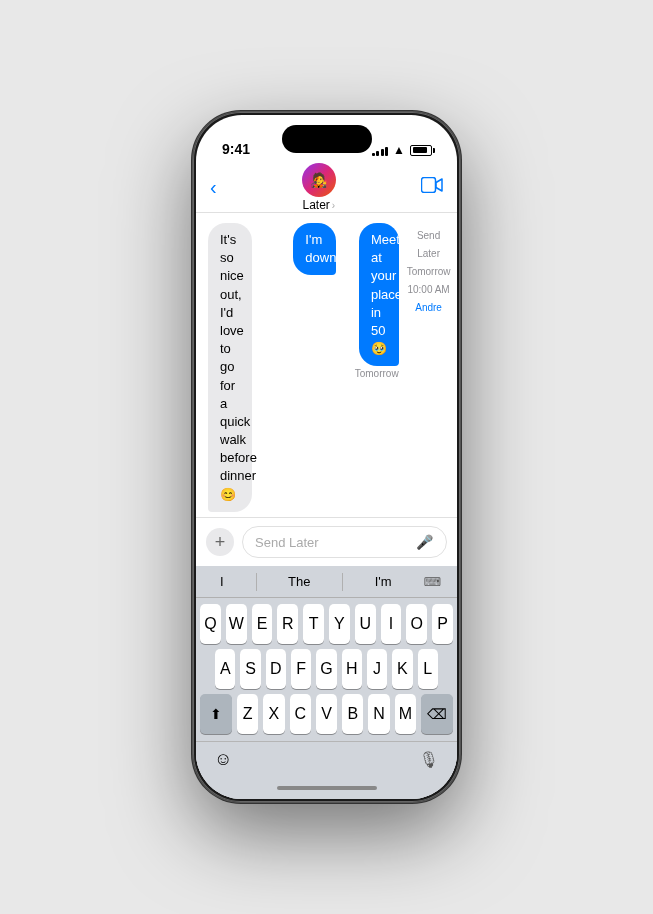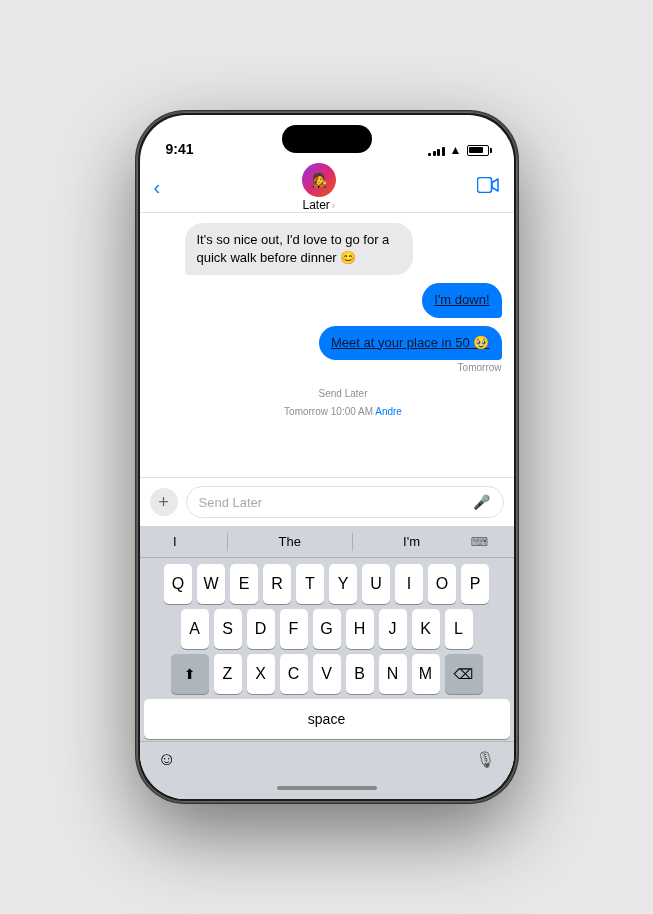--- a/index.html
+++ b/index.html
@@ -5,21 +5,21 @@
     * { box-sizing: border-box; margin: 0; padding: 0; }
     body {
       background: #e8e8e8;
       display: flex;
       justify-content: center;
       align-items: center;
       min-height: 100vh;
       font-family: -apple-system, BlinkMacSystemFont, 'SF Pro Text', sans-serif;
     }
     .phone-shell {
-      width: 380px;
+      width: 267px;
       height: 690px;
       background: #1a1a1a;
       border-radius: 48px;
       padding: 3px;
       position: relative;
       box-shadow:
         0 0 0 1px #555,
         0 0 0 2px #333,
         inset 0 0 0 1px #666,
         0 30px 80px rgba(0,0,0,0.5);
@@ -162,24 +162,23 @@
     .nav-video {
       color: #007AFF;
       font-size: 18px;
     }
     
     .messages-area {
       flex: 1;
       overflow-y: auto;
       padding: 10px 12px;
       display: flex;
-      flex-direction: column;
+      flex-direction: row;
       gap: 8px;
       background: #fff;
-      margin-left: 33px;
     }
     
     .bubble-row {
       display: flex;
       flex-direction: column;
     }
     .bubble-row.received {
       align-items: flex-start;
     }
     .bubble-row.sent {
@@ -192,23 +191,22 @@
       font-size: 13px;
       line-height: 1.4;
     }
     .bubble.received {
       background: #e9e9eb;
       color: #000;
       border-bottom-left-radius: 4px;
     }
     .bubble.sent {
       background: #007AFF;
-      color: #0f172a;
+      color: #ffffff;
       border-bottom-right-radius: 4px;
-      text-decoration: underline;
     }
     .bubble.sent-later {
       background: transparent;
       border: 1.5px dashed #007AFF;
       color: #007AFF;
       border-bottom-right-radius: 4px;
     }
     .delivered-text {
       font-size: 10px;
       color: #8e8e93;
@@ -495,21 +493,20 @@
           <div class="key">X</div>
           <div class="key">C</div>
           <div class="key">V</div>
           <div class="key">B</div>
           <div class="key">N</div>
           <div class="key">M</div>
           <div class="key dark wide" style="max-width:38px; font-size:14px;">⌫</div>
         </div>
 
         <div class="key-row">
-          <div class="key space" style="font-size:14px;">space</div>
         </div>
       </div>
 
       <div class="emoji-bar">
         <span style="font-size:18px;">☺</span>
         <span style="font-size:16px; color:#555;">🎙</span>
       </div>
 
       <div class="home-bar-wrap">
         <div class="home-bar"></div>

